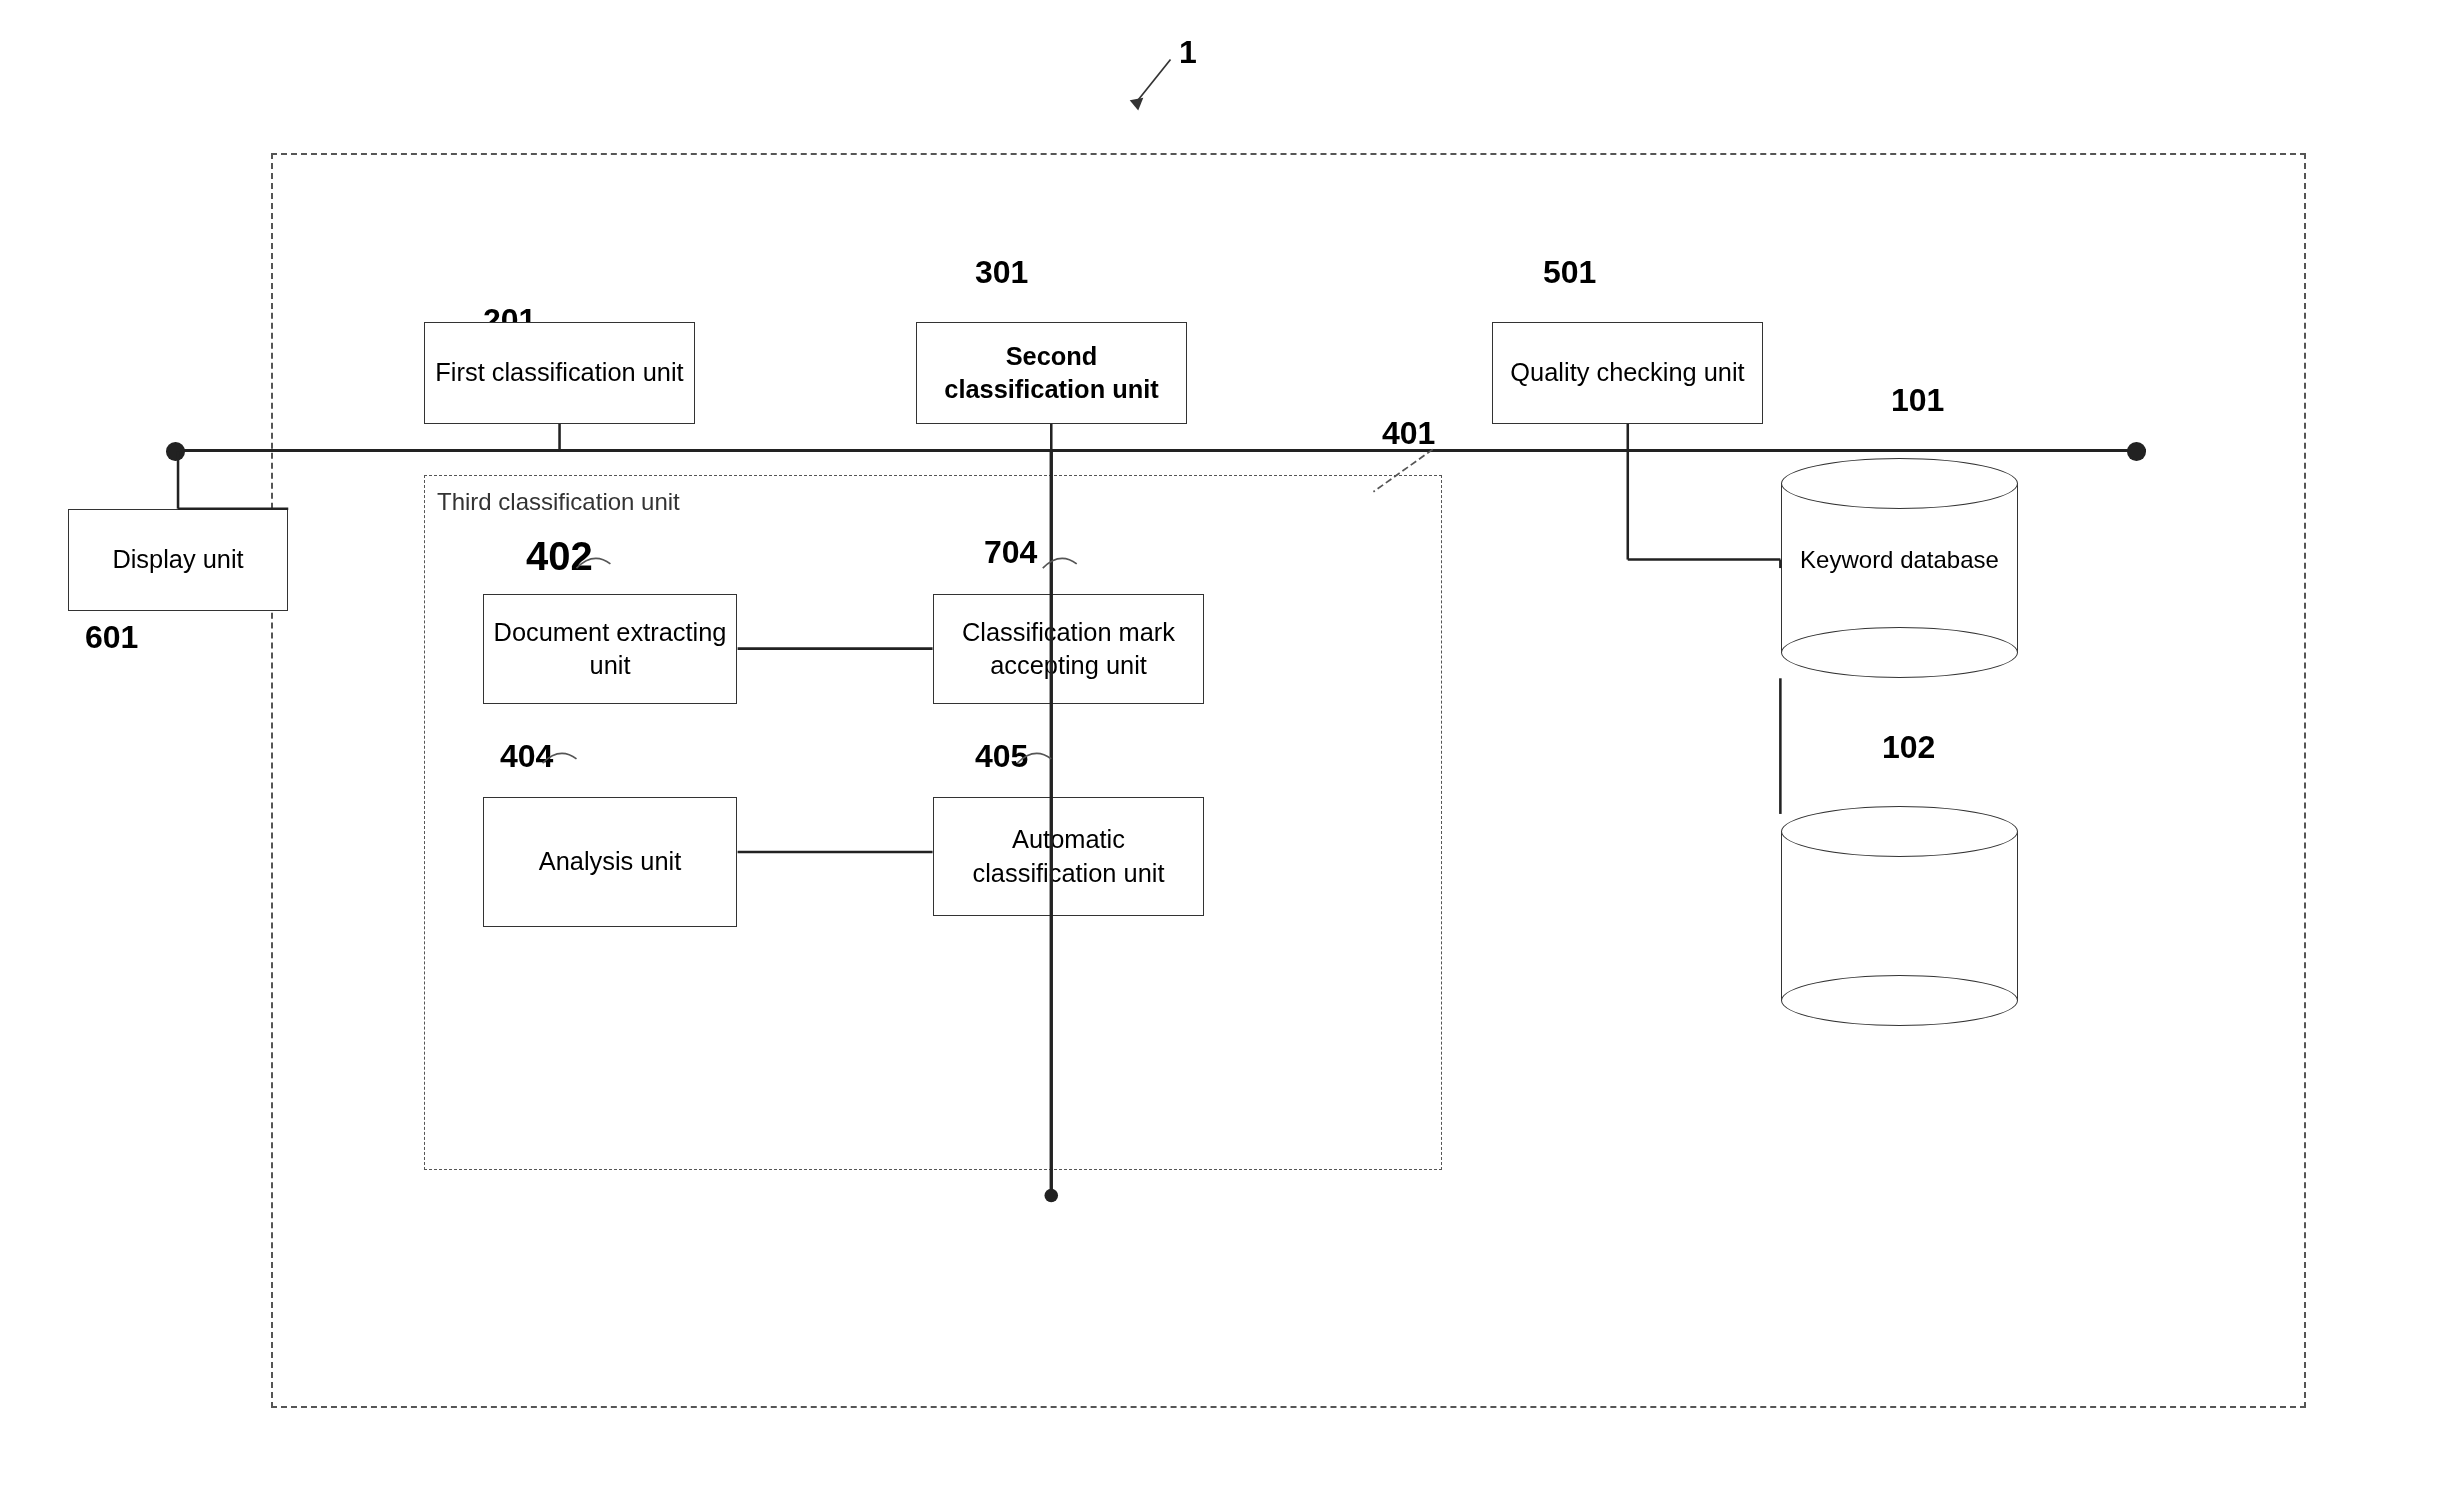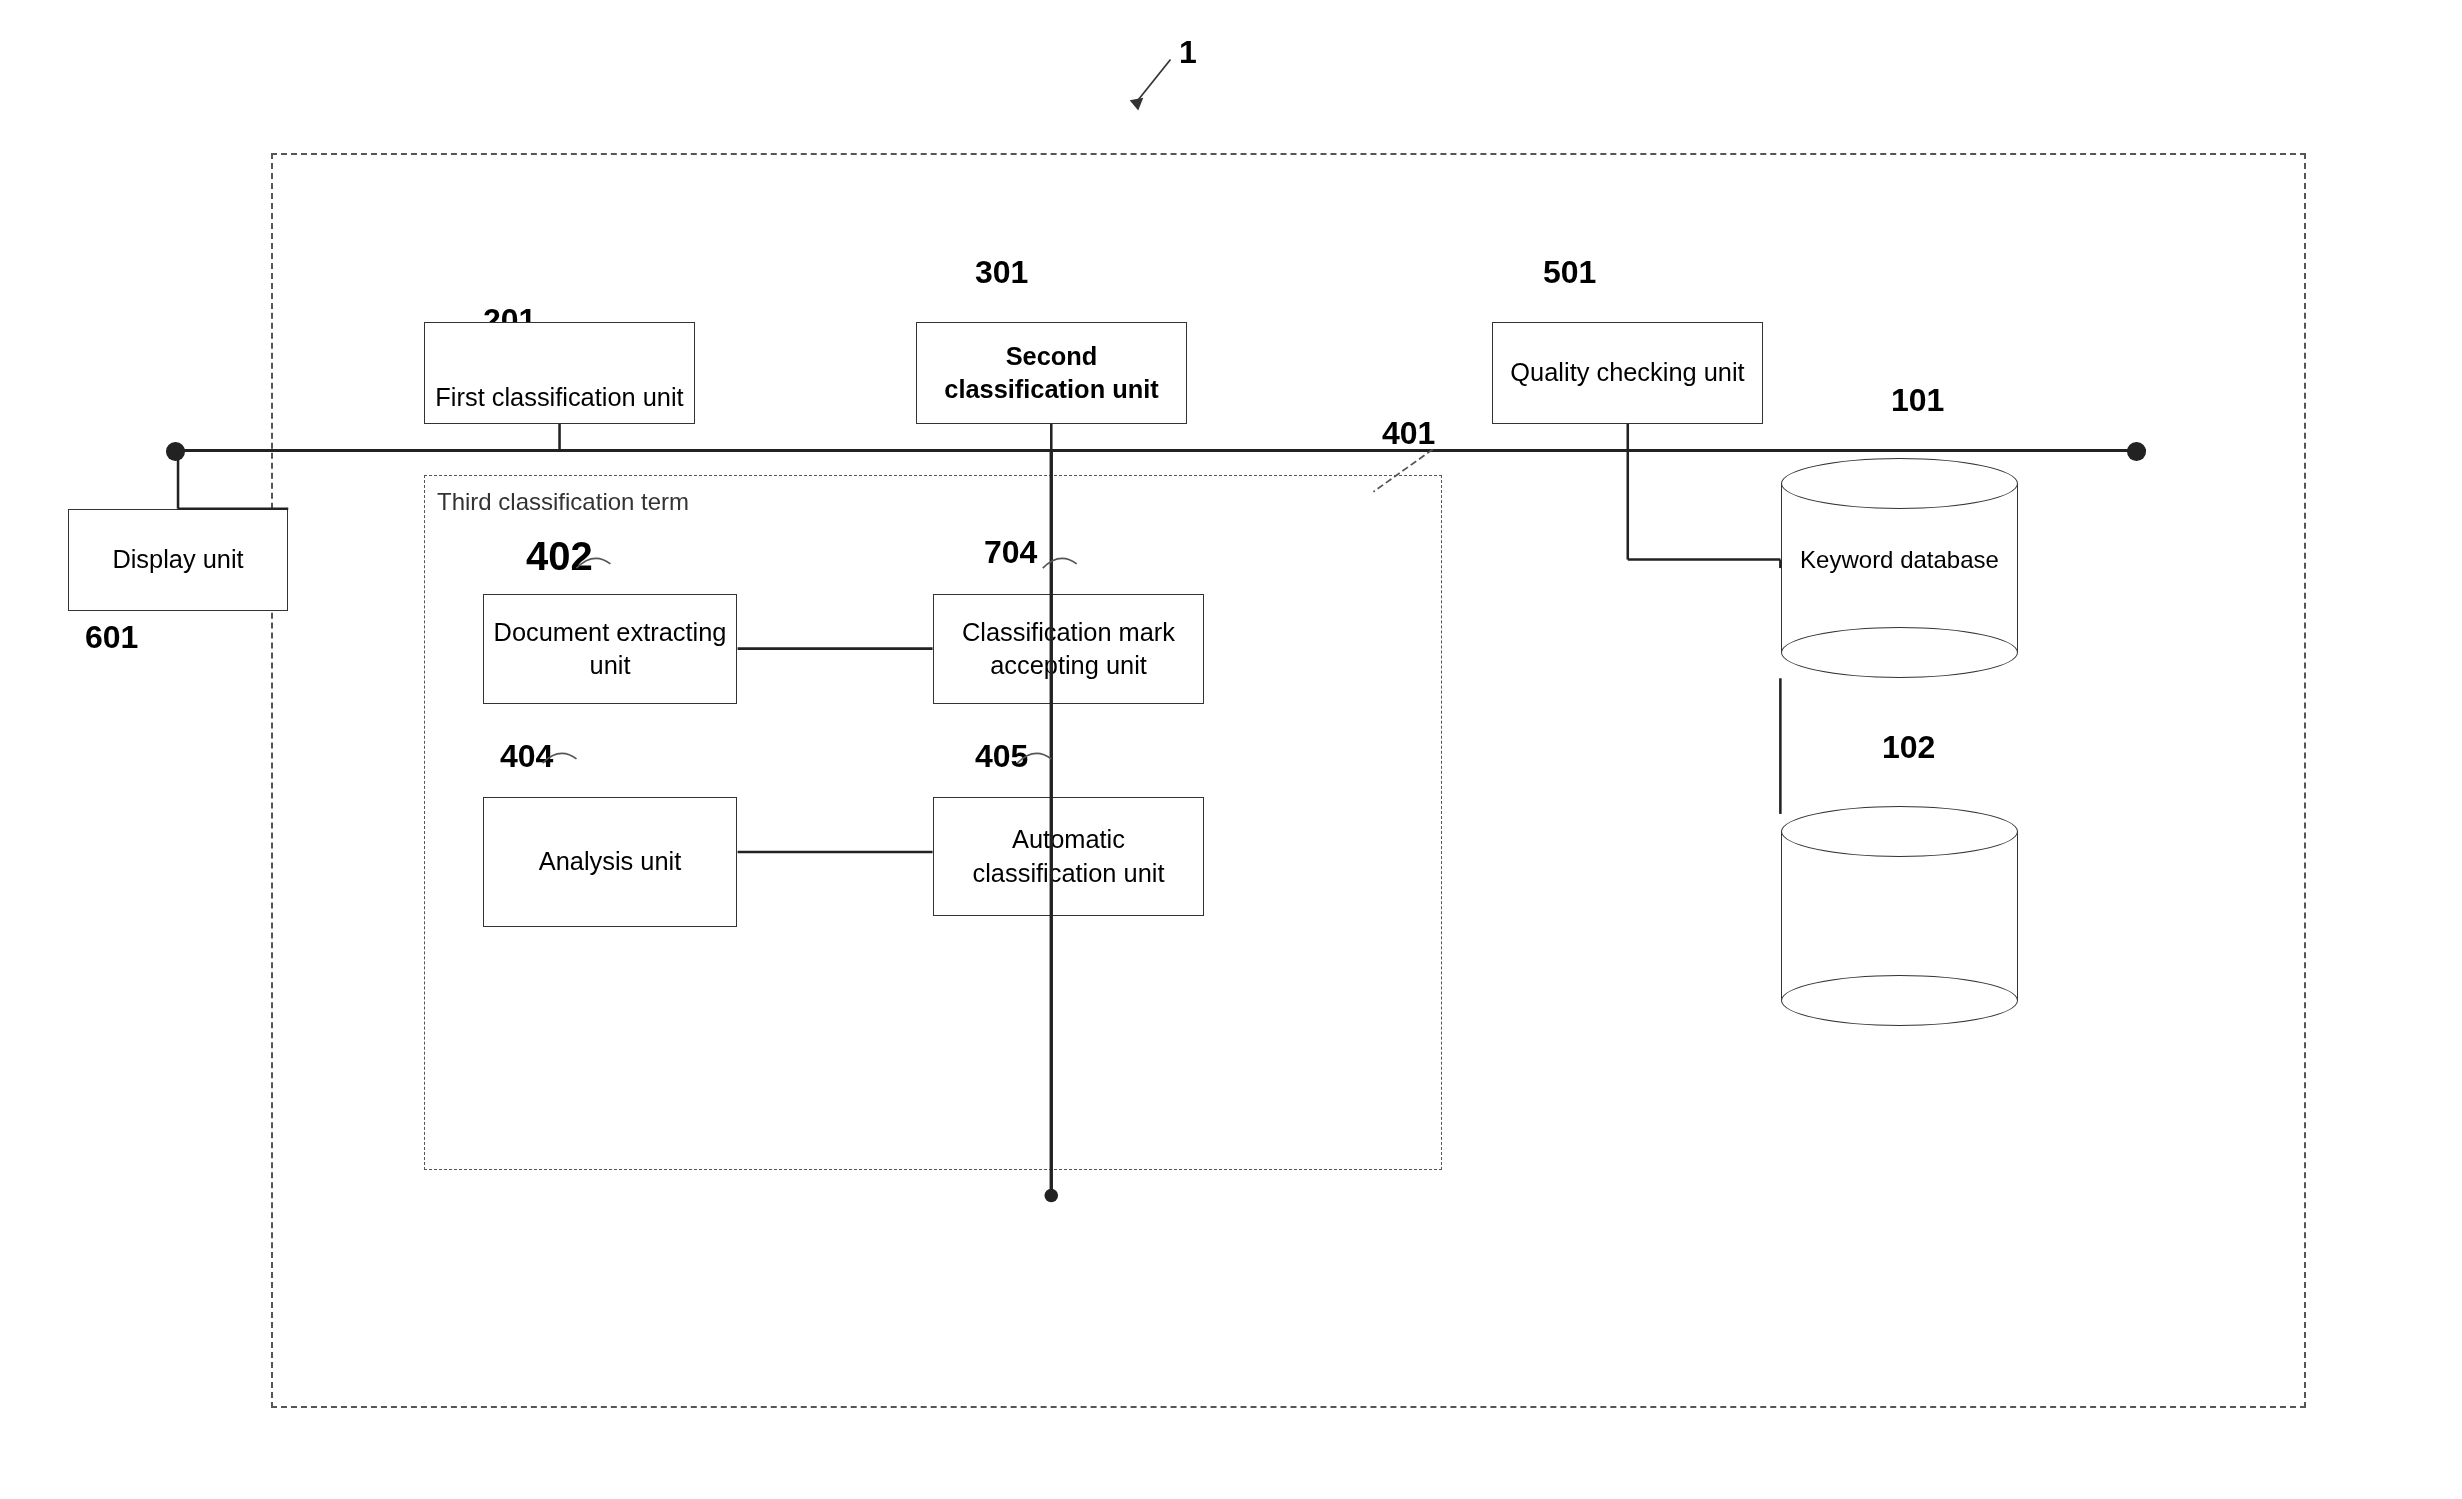--- a/index.html
+++ b/index.html
@@ -79,21 +79,20 @@
       padding: 8.5px;
       line-height: 1.3;
     }
 
     
     .box-201 {
       top: 322px;
       left: 424px;
       width: 271px;
       height: 102px;
-      align-items: flex-end;
     }
     .label-201 {
       position: absolute;
       top: 254px;
       left: 483px;
       font-size: 32px;
       font-weight: bold;
       margin-top: 48px;
     }
 
@@ -345,21 +344,21 @@
   </div>
 
   <div class="box box-501">
     <span>Quality checking unit</span>
   </div>
   <div class="label-601">601</div>
 
   <div class="box-401"></div>
 
   <div class="label-401">401</div>
-  <div class="label-401-text">Third classification term</div>
+  <div class="label-401-text">Third classification unit</div>
 
   <div class="label-402">402</div>
   <div class="box box-402">
     <span>Document extracting unit</span>
   </div>
 
   <div class="label-403">704</div>
   <div class="box box-403">
     <span>Classification mark accepting unit</span>
   </div>

